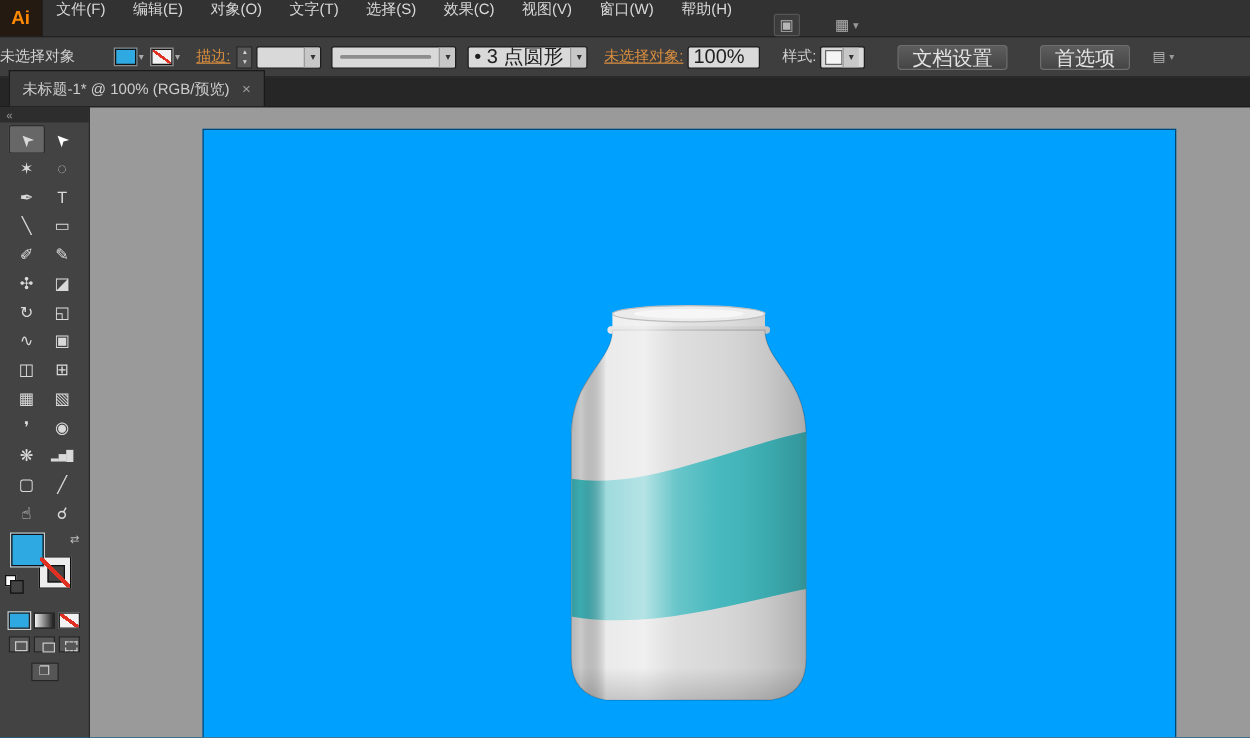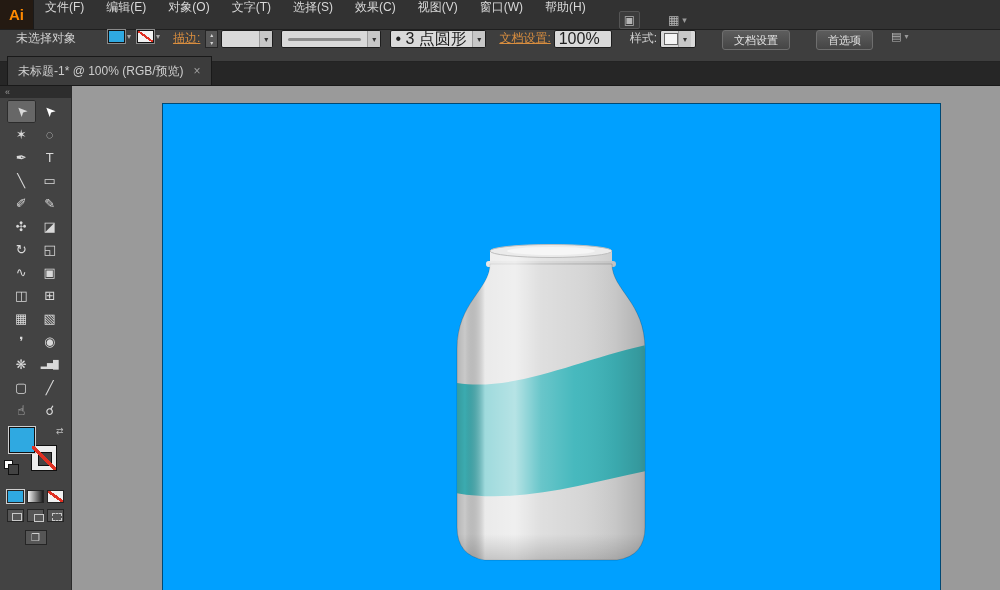--- a/index.html
+++ b/index.html
@@ -17,22 +17,22 @@
   .menubar{height:30px;background:#323232;border-bottom:1px solid #1f1f1f;display:flex;align-items:flex-end;}
   .logo{width:34px;height:30px;background:#241a12;color:#ff8a00;font-weight:bold;font-size:15px;
         display:flex;align-items:center;justify-content:center;border-right:1px solid #1a1a1a;}
   .menu-item{padding:0 11px;font-size:12px;color:#d8d8d8;height:37px;line-height:30px;cursor:default;}
   .mb-extra{margin-left:22px;display:flex;align-items:center;gap:28px;}
   .mb-icon{color:#b5b5b5;font-size:12px;border:1px solid #555;border-radius:2px;padding:1px 4px;background:#3c3c3c;}
   .mb-ws{color:#b5b5b5;font-size:12px;display:flex;align-items:center;gap:3px;}
   .mb-ws .dd{font-size:9px;color:#999;}
 
   
-  .controlbar{height:32px;background:#3e3e3e;border-bottom:1px solid #232323;display:flex;align-items:flex-start;
-              padding:0 16px;font-size:12px;color:#cccccc;white-space:nowrap;}
+  .controlbar{height:32px;background:#3e3e3e;border-bottom:1px solid #232323;display:flex;align-items:center;
+              padding:0 0;font-size:12px;color:#cccccc;white-space:nowrap;}
   .status{width:86px;color:#d0d0d0;}
   .cb-group{display:flex;align-items:center;margin-left:6px;}
   .cb-swatch{width:17px;height:13px;border:1px solid #141414;box-shadow:0 0 0 1px #8a8a8a;}
   .cb-swatch.fill{background:var(--swatch-blue);}
   .cb-swatch.stroke{background:#f2f2f2;background-image:linear-gradient(to top right,transparent 44%,#e03022 44%,#e03022 56%,transparent 56%);}
   .cb-dd{font-size:8px;color:#aaa;margin-left:2px;}
   .cb-label{margin-left:13px;color:#cfcfcf;}
   .cb-label.link{color:var(--accent);text-decoration:underline;cursor:default;}
   .stepper{margin-left:5px;width:13px;height:18px;display:flex;flex-direction:column;border:1px solid #262626;background:#575757;}
   .stepper span{flex:1;font-size:6px;line-height:8px;text-align:center;color:#d5d5d5;}
@@ -41,21 +41,21 @@
   .combo .val{flex:1;padding:0 4px;color:#1e1e1e;font-size:16px;text-align:left;}
   .combo .dd{width:13px;align-self:stretch;border-left:1px solid #9b9b9b;background:#c7c7c7;color:#333;
              font-size:8px;display:flex;align-items:center;justify-content:center;}
   .combo.w-stroke{width:52px;}
   .combo.w-profile{width:100px;}
   .combo.w-brush{width:96px;}
   .combo.w-opacity{width:58px;gap:44px;}
   .combo.w-style{width:36px;}
   .profile-line{flex:1;height:3px;margin:0 6px;background:#8d8d8d;border-radius:2px;}
   .style-chip{width:14px;height:12px;margin-left:3px;background:#f5f5f5;border:1px solid #666;}
-  .cb-btn{margin-left:26px;height:20px;padding:0 11px;font-size:11px;color:#e3e3e3;
+  .cb-btn{margin-left:26px;height:20px;padding:0 11px;font-size:16px;color:#e3e3e3;
           background:linear-gradient(#5d5d5d,#454545);border:1px solid #6e6e6e;border-radius:3px;}
   .cb-btn.second{}
   .cb-panelmenu{margin-left:18px;color:#b5b5b5;font-size:11px;display:flex;align-items:center;gap:3px;}
   .cb-panelmenu .dd{font-size:8px;color:#999;}
 
   
   .tabbar{height:24px;background:#262626;border-bottom:1px solid #191919;display:flex;align-items:flex-end;}
   .tab{height:23px;margin-left:7px;background:#3c3c3c;border:1px solid #191919;border-bottom:none;
        display:flex;align-items:center;gap:10px;padding:14px 10px;font-size:12px;color:#cdcdcd;}
   .tab-close{color:#9f9f9f;font-size:12px;cursor:default;}
@@ -158,21 +158,21 @@
     </span>
 
     <span class="combo w-brush" style="margin-left:9px;">
       <span class="val">
         <span>•</span>
         <span>3 点圆形</span>
       </span>
       <span class="dd">▾</span>
     </span>
 
-    <span class="cb-label link">文档设置:</span>
+    <span class="cb-label link">未选择对象:</span>
     <span class="combo w-opacity">
       <span class="val">100%</span>
       <span class="dd">▾</span>
     </span>
 
     <span class="cb-label" style="margin-left:18px;">样式:</span>
     <span class="combo w-style">
       <span class="style-chip"></span>
       <span class="dd">▾</span>
     </span>

